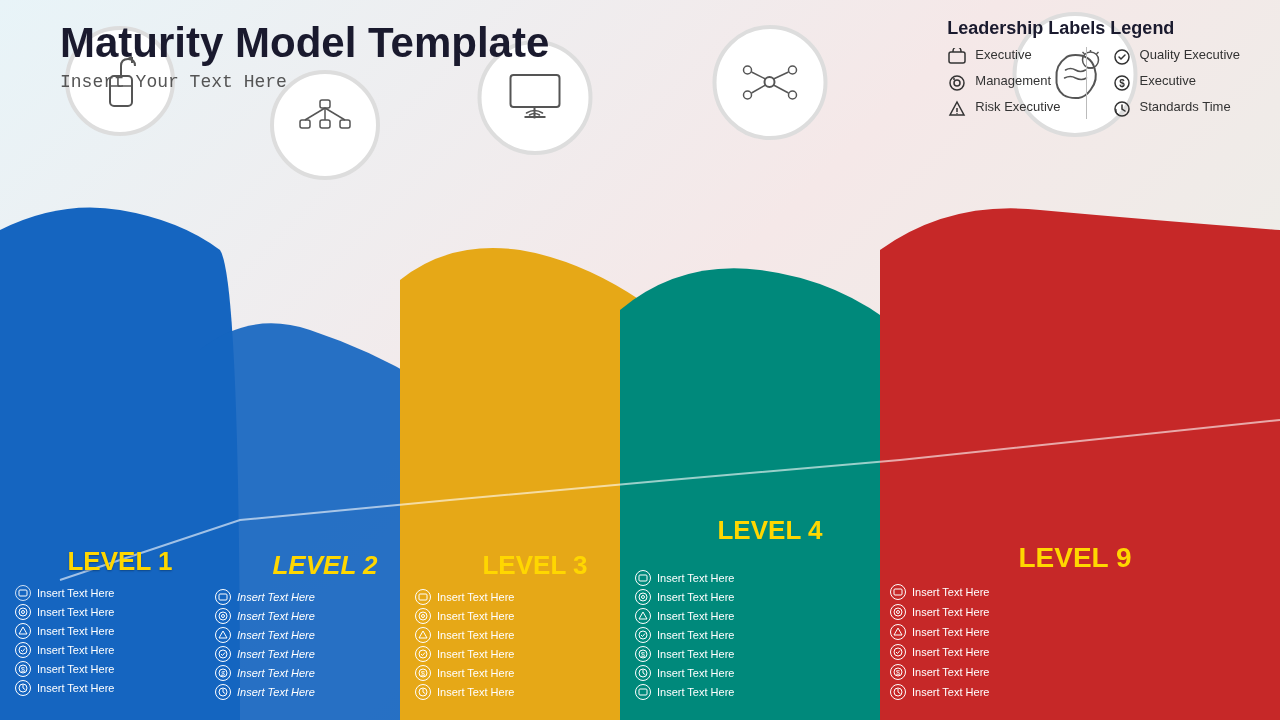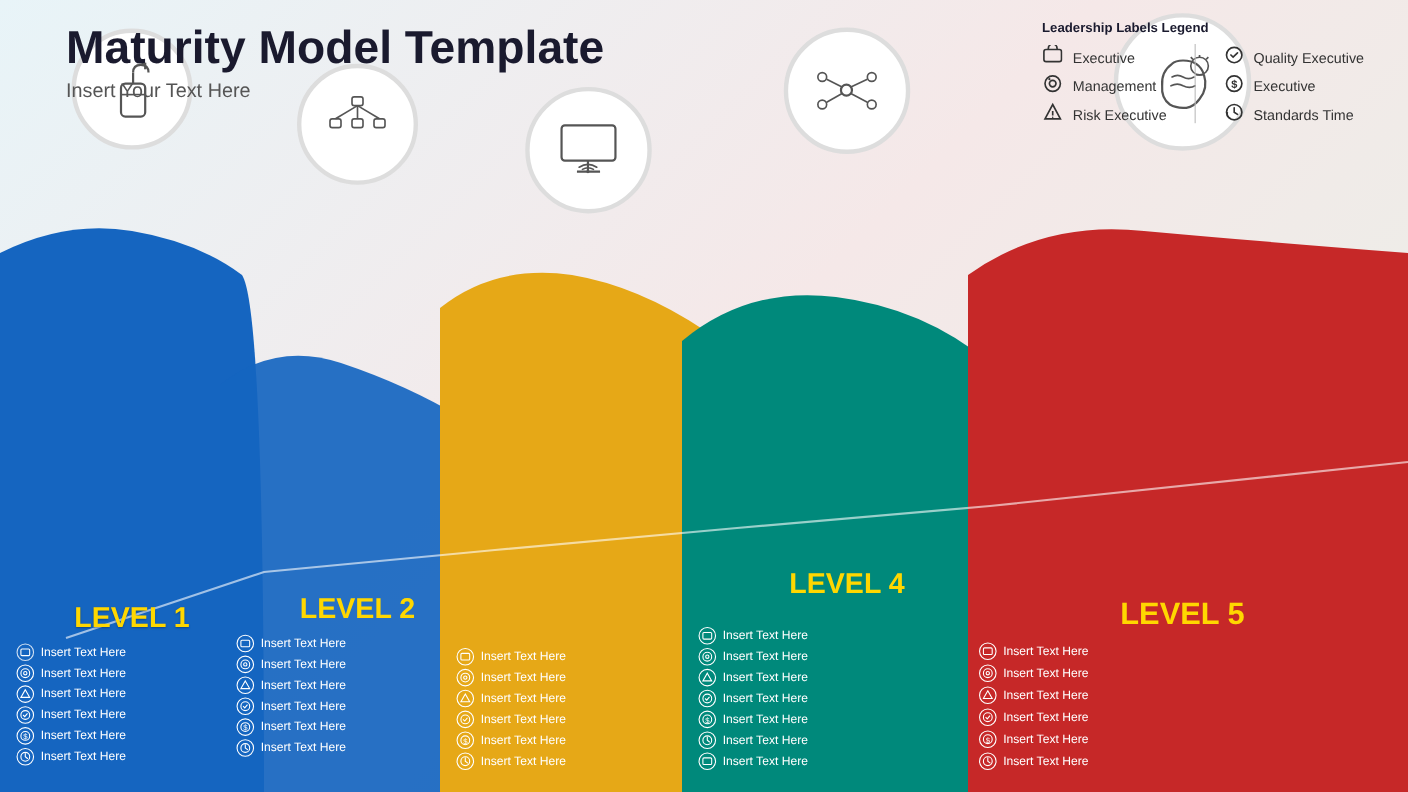--- a/index.html
+++ b/index.html
@@ -30,45 +30,46 @@
     .main-title {
       font-size: 42px;
       font-weight: 700;
       color: #1a1a2e;
       line-height: 1.1;
     }
     .subtitle {
       font-size: 18px;
       color: #555;
       margin-top: 6px;
+      font-family: Liberation Mono, monospace;
     }
 
     
     .legend {
       position: absolute;
       top: 18px;
       right: 40px;
       z-index: 10;
       display: flex;
       gap: 40px;
     }
     .legend-title {
-      font-size: 12px;
+      font-size: 18px;
       font-weight: 700;
       color: #1a1a2e;
       margin-bottom: 8px;
     }
     .legend-col {
       display: flex;
       flex-direction: column;
       gap: 6px;
     }
     .legend-item {
       display: flex;
-      align-items: flex-end;
+      align-items: flex-start;
       gap: 8px;
       font-size: 13px;
       color: #333;
     }
     .legend-icon {
       width: 20px;
       height: 20px;
       display: flex;
       align-items: center;
       justify-content: center;
@@ -268,21 +269,21 @@
             <svg width="10" height="10" viewBox="0 0 10 10" fill="none">
               <circle cx="5" cy="5" r="4" stroke="white" stroke-width="1" fill="none"></circle>
               <path d="M5 2v3l2 1.5" stroke="white" stroke-width="1" stroke-linecap="round"></path>
             </svg>
           </div>
           <span style="font-size:11px;">Insert Text Here</span>
         </div>
     </div>
   </div>
 
-  <div style="position:absolute; left:215px; bottom:12px; width:220px; z-index:5;">
+  <div style="position:absolute; left:215px; bottom:0; width:220px; z-index:5;font-style:italic;">
     <div style="position:absolute; top:-480px; left:50%; transform:translateX(-50%); width:110px; height:110px; border-radius:50%; background:white; border:4px solid #ddd; display:flex; align-items:center; justify-content:center;">
       <svg width="60" height="60" viewBox="0 0 60 60" fill="none">
 
         <rect x="25" y="5" width="10" height="8" rx="2" stroke="#555" stroke-width="1.5" fill="none"></rect>
         <rect x="5" y="25" width="10" height="8" rx="2" stroke="#555" stroke-width="1.5" fill="none"></rect>
         <rect x="25" y="25" width="10" height="8" rx="2" stroke="#555" stroke-width="1.5" fill="none"></rect>
         <rect x="45" y="25" width="10" height="8" rx="2" stroke="#555" stroke-width="1.5" fill="none"></rect>
         <line x1="30" y1="13" x2="30" y2="25" stroke="#555" stroke-width="1.5"></line>
         <line x1="30" y1="13" x2="10" y2="25" stroke="#555" stroke-width="1.5"></line>
         <line x1="30" y1="13" x2="50" y2="25" stroke="#555" stroke-width="1.5"></line>
@@ -351,20 +352,21 @@
 
         <rect x="8" y="10" width="49" height="32" rx="3" stroke="#555" stroke-width="2" fill="none"></rect>
         <line x1="32" y1="42" x2="32" y2="52" stroke="#555" stroke-width="2"></line>
         <line x1="22" y1="52" x2="43" y2="52" stroke="#555" stroke-width="2"></line>
 
         <path d="M24 48 Q32 43 40 48" stroke="#555" stroke-width="1.5" fill="none" stroke-linecap="round"></path>
         <path d="M27 50 Q32 47 37 50" stroke="#555" stroke-width="1.5" fill="none" stroke-linecap="round"></path>
         <circle cx="32" cy="52" r="1.5" fill="#555"></circle>
       </svg>
     </div>
+    <div style="color:#FFD700; font-size:26px; font-weight:900; text-align:center; margin-bottom:8px;">LEVEL 3</div>
     <div style="display:flex; flex-direction:column; gap:3px; padding-bottom:20px;">
       <div class="level-item">
           <div class="item-icon">
             <svg width="10" height="10" viewBox="0 0 10 10" fill="none">
               <rect x="1" y="2" width="8" height="6" rx="1" stroke="white" stroke-width="1" fill="none"></rect>
             </svg>
           </div>
           <span style="font-size:11px;">Insert Text Here</span>
         </div>
       <div class="level-item">
@@ -503,21 +505,21 @@
         <path d="M25 30 Q30 27 35 30 Q40 33 45 30" stroke="#555" stroke-width="1.5" fill="none" stroke-linecap="round"></path>
         <path d="M24 38 Q30 35 35 38 Q41 41 46 38" stroke="#555" stroke-width="1.5" fill="none" stroke-linecap="round"></path>
 
         <circle cx="50" cy="20" r="8" stroke="#555" stroke-width="1.5" fill="none"></circle>
         <line x1="47" y1="28" x2="53" y2="28" stroke="#555" stroke-width="1.5"></line>
         <line x1="50" y1="12" x2="50" y2="10" stroke="#555" stroke-width="1.5"></line>
         <line x1="56" y1="14" x2="58" y2="12" stroke="#555" stroke-width="1.5"></line>
         <line x1="44" y1="14" x2="42" y2="12" stroke="#555" stroke-width="1.5"></line>
       </svg>
     </div>
-    <div style="color:#FFD700; font-size:28px; font-weight:900; text-align:center; margin-bottom:10px;">LEVEL 5</div>
+    <div style="color:#FFD700; font-size:28px; font-weight:900; text-align:center; margin-bottom:10px;">LEVEL 9</div>
     <div style="display:flex; flex-direction:column; gap:4px; padding-bottom:20px;">
       <div class="level-item">
           <div class="item-icon">
             <svg width="10" height="10" viewBox="0 0 10 10" fill="none">
               <rect x="1" y="2" width="8" height="6" rx="1" stroke="white" stroke-width="1" fill="none"></rect>
             </svg>
           </div>
           <span style="font-size:11px;">Insert Text Here</span>
         </div>
       <div class="level-item">

